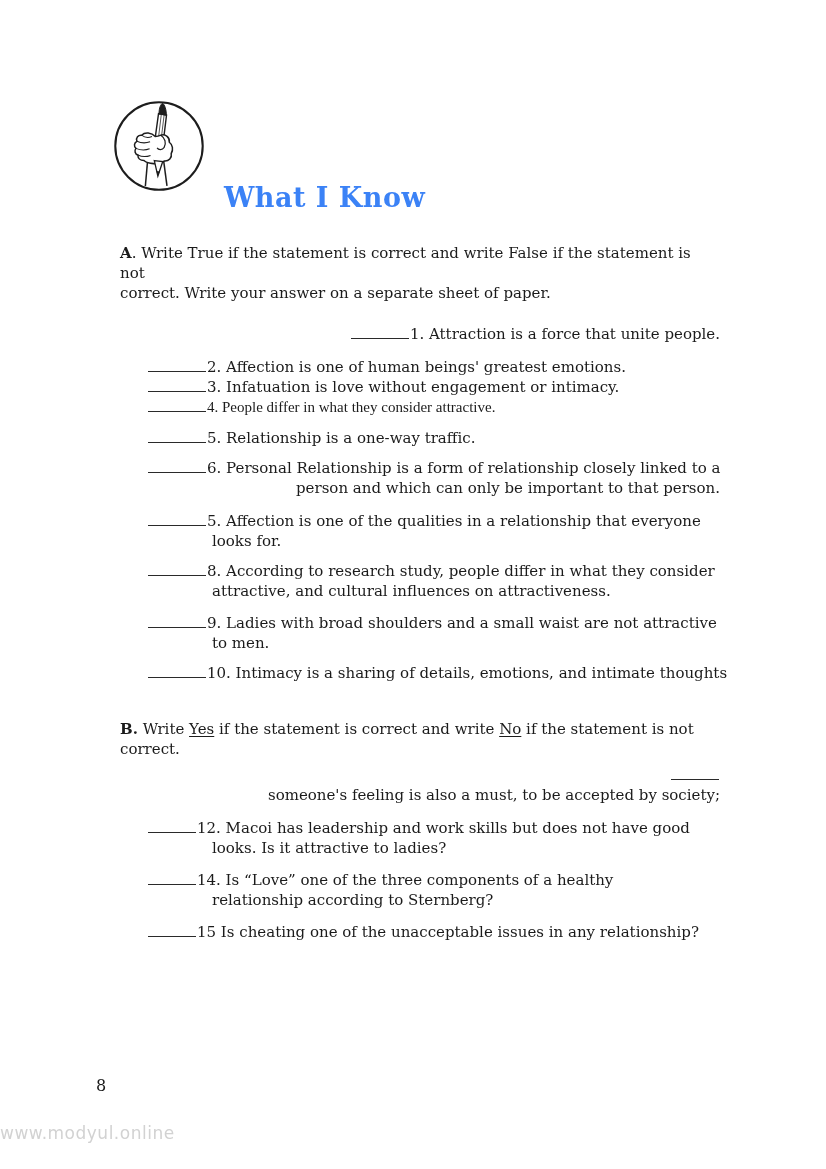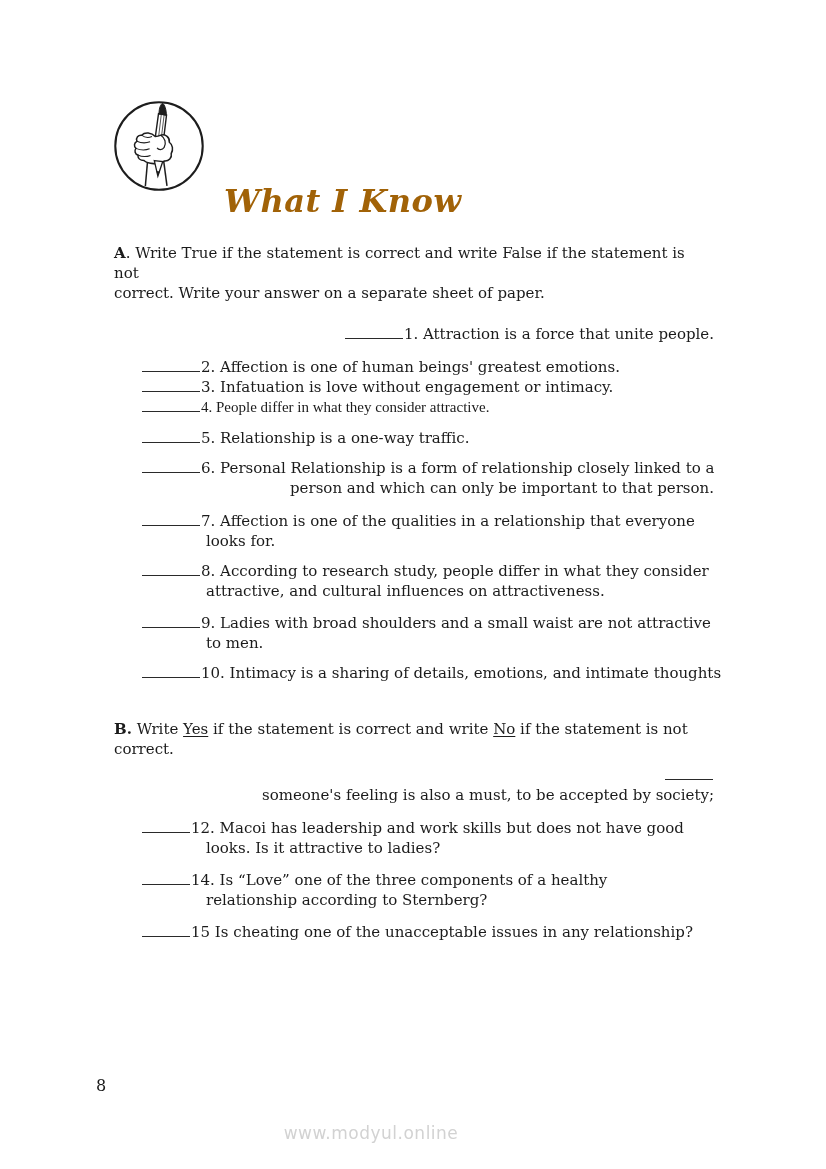--- a/index.html
+++ b/index.html
@@ -13,27 +13,27 @@
   }
   .page { position: absolute; inset: 0; }
 
   .icon-wrap { position: absolute; left: 112px; top: 99px; width: 94px; height: 94px; }
   .icon-wrap svg { display: block; }
 
   .title {
     position: absolute; left: 224px; top: 182px;
     margin: 0;
     font-family: "DejaVu Serif", serif;
-    font-size: 32px; font-weight: bold; font-style: italic;
+    font-size: 27px; font-weight: bold; 
     letter-spacing: 0.5px;
-    color: #a16207;
+    color: #3b82f6;
   }
 
   .content {
-    position: absolute; left: 114px; top: 243px; width: 600px;
+    position: absolute; left: 120px; top: 243px; width: 600px;
     font-size: 15px; line-height: 20px;
   }
   .instr { margin: 0 0 21px 0; }
   .instr b { font-weight: bold; }
   .instr u, .q u { text-decoration: underline; text-underline-offset: 2px; }
 
   .q {
     margin: 0 0 12px 28px;
     padding-left: 64px;
     text-indent: -64px;
@@ -53,21 +53,21 @@
   .q.b .blank { width: 48px; }
 
   .sec-b-instr { margin-top: 36px; margin-bottom: 6px; }
 
   .pagenum {
     position: absolute; left: 96px; top: 1076px;
     font-size: 16px; color: #1b1b1b;
   }
   .watermark {
     position: absolute; left: 0; top: 1123px; width: 742px;
-    text-align: center;
+    text-align: left;
     font-family: "DejaVu Sans", "Liberation Sans", sans-serif;
     font-size: 17px; color: #d2d2d2; letter-spacing: 0.5px;
   }
 </style>
 </head>
 <body>
 
 <div class="page">
 
   <span class="icon-wrap">
@@ -101,21 +101,21 @@
     <div class="q tight"><span class="blank"></span><span>2. Affection is one of human beings' greatest emotions.</span></div>
 
     <div class="q tight"><span class="blank"></span><span>3. Infatuation is love without engagement or intimacy.</span></div>
 
     <div class="q mb11"><span class="blank"></span><span>4. People differ in what they consider attractive.</span></div>
 
     <div class="q mb10"><span class="blank"></span><span>5. Relationship is a one-way traffic.</span></div>
 
     <div class="q mb13"><span class="blank"></span><span>6. Personal Relationship is a form of relationship closely linked to a</span><br><span>person and which can only be important to that person.</span></div>
 
-    <div class="q mb10"><span class="blank"></span><span>7. Affection is one of the qualities in a relationship that everyone</span><br><span>looks for.</span></div>
+    <div class="q mb10"><span class="blank"></span><span>5. Affection is one of the qualities in a relationship that everyone</span><br><span>looks for.</span></div>
 
     <div class="q"><span class="blank"></span><span>8. According to research study, people differ in what they consider</span><br><span>attractive, and cultural influences on attractiveness.</span></div>
 
     <div class="q mb10"><span class="blank"></span><span>9. Ladies with broad shoulders and a small waist are not attractive</span><br><span>to men.</span></div>
 
     <div class="q"><span class="blank"></span><span>10. Intimacy is a sharing of details, emotions, and intimate thoughts</span></div>
 
     <p class="instr sec-b-instr"><b>B.</b><span> Write </span><u>Yes</u><span> if the statement is correct and write </span><u>No</u><span> if the statement is not</span><br><span>correct.</span></p>
 
     <div class="q b mb13"><span class="blank"></span><br><span>someone's feeling is also a must, to be accepted by society;</span></div>

